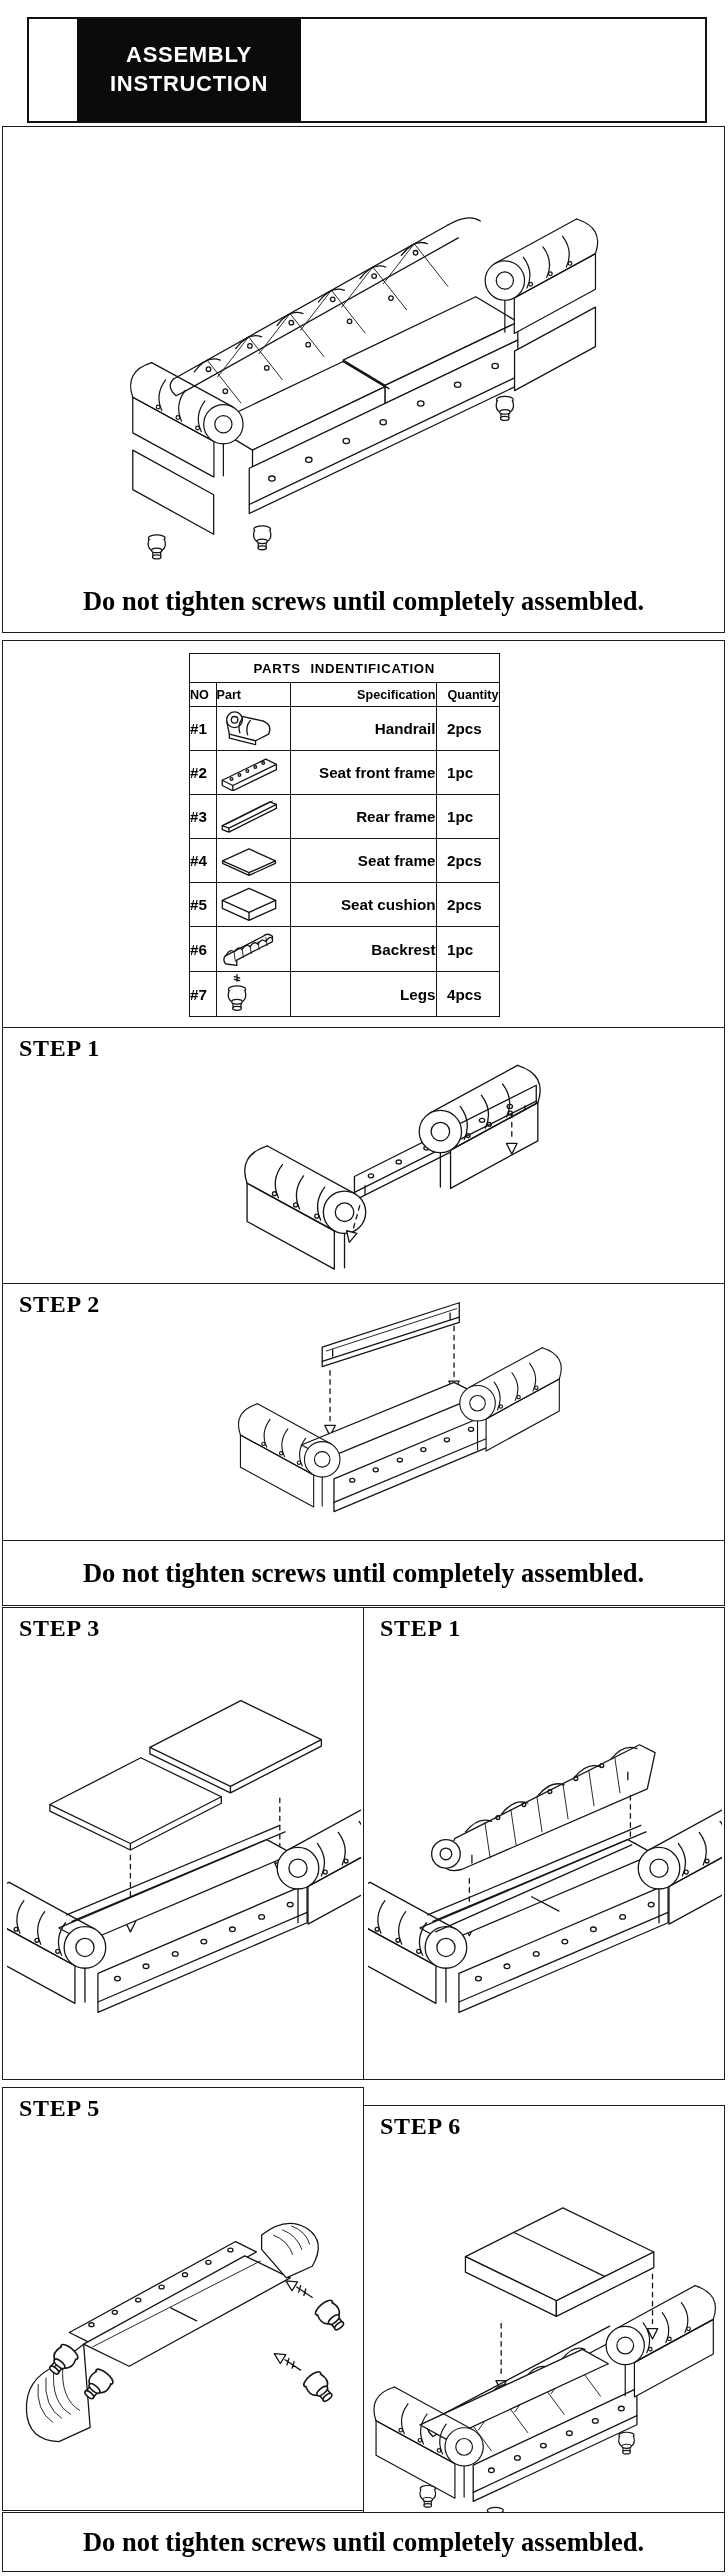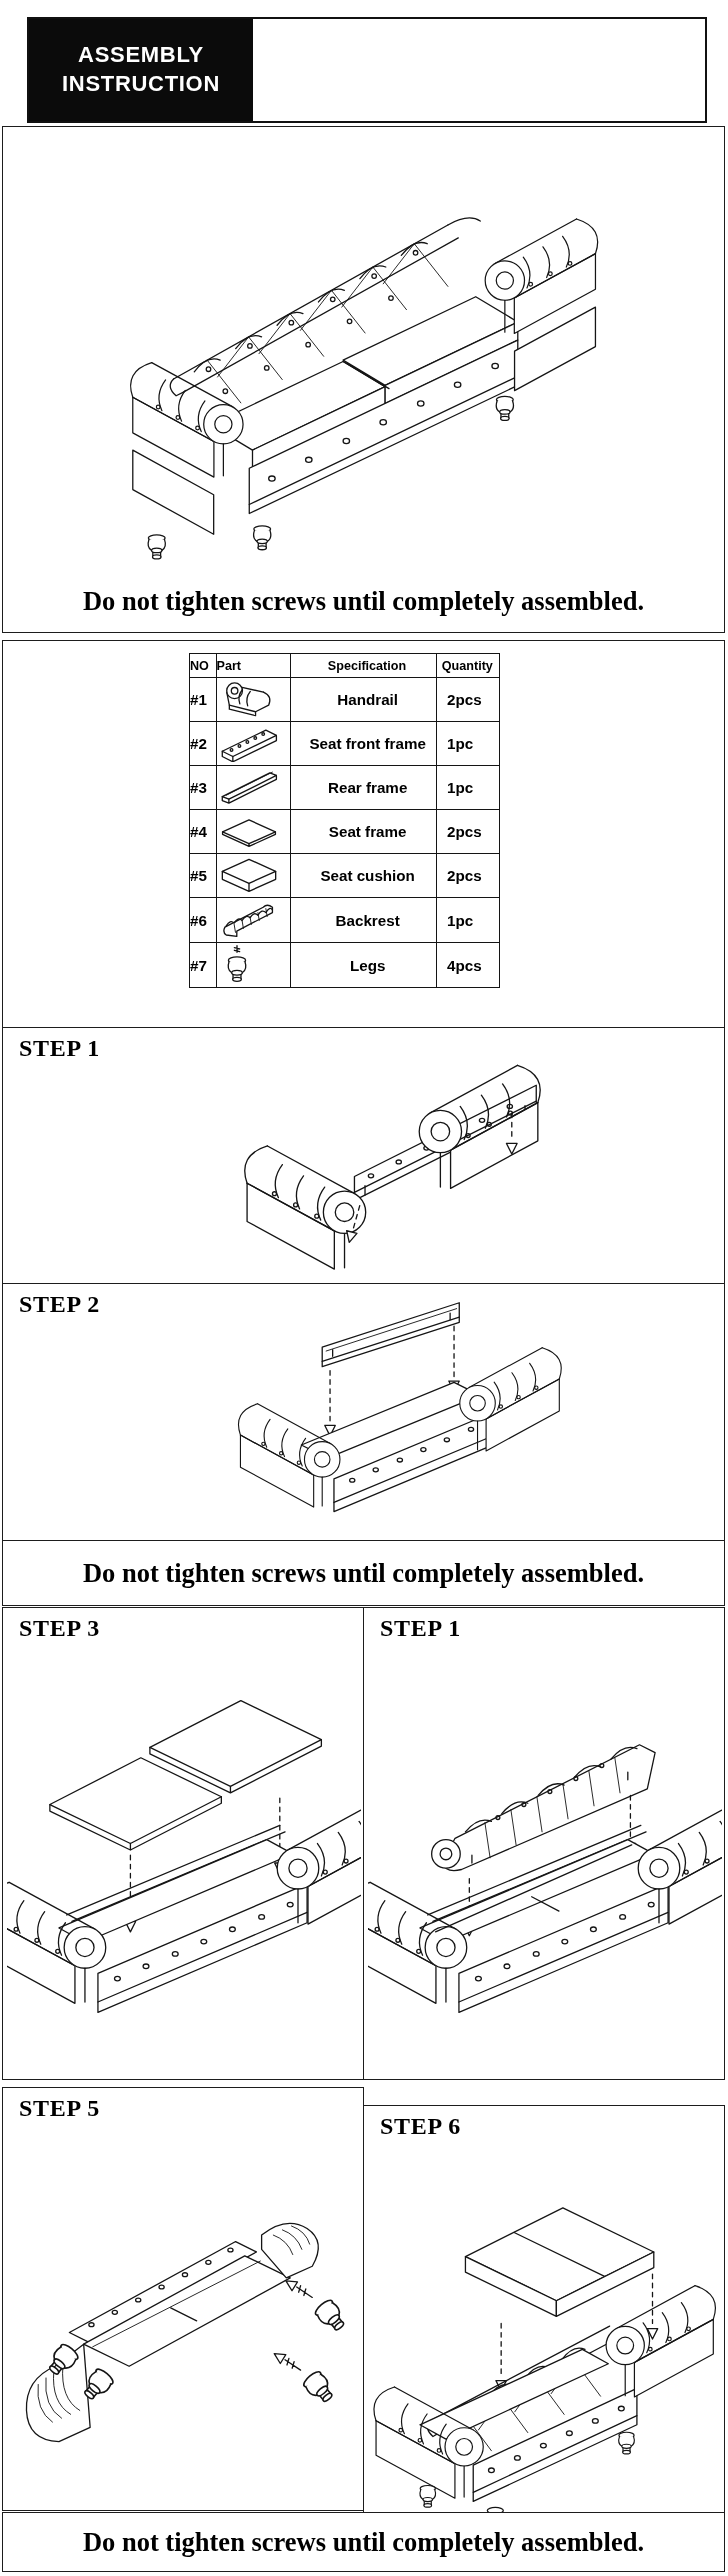--- a/index.html
+++ b/index.html
@@ -1,36 +1,36 @@
 <!DOCTYPE html>
 <html style="font-size:10.6px"><head>
 <meta charset="utf-8">
 <style>
   html,body{margin:0;padding:0;background:#ffffff;}
   body{width:728px;height:2576px;position:relative;font-family:"Liberation Sans",sans-serif;color:#000;}
   .sec{position:absolute;border:1.3px solid #1d1d1d;background:#fff;box-sizing:border-box;}
   
-  .hdr{position:absolute;left:27px;top:16.6px;width:680px;height:106px;border:2px solid #111;box-sizing:border-box;display:flex;}
+  .hdr{position:absolute;left:27px;top:16.6px;width:680px;height:106px;border:2px solid #111;box-sizing:border-box;display:flex;padding-left:48px;}
   .badge{width:224px;height:100%;background:#0b0b0b;color:#fff;display:flex;flex-direction:column;align-items:center;justify-content:center;font-weight:bold;font-size:22px;line-height:1.28;letter-spacing:0.7px;}
   .hdr-title{flex:1;display:flex;align-items:center;justify-content:center;font-size:33px;font-weight:bold;letter-spacing:0.7px;}
   .caption{position:absolute;left:0;right:0;text-align:center;font-size:26.5px;font-family:"Liberation Serif",serif;font-weight:bold;}
   .band-txt{position:absolute;left:0;right:0;top:50%;transform:translateY(-50%);text-align:center;font-size:26.5px;font-family:"Liberation Serif",serif;font-weight:bold;}
   .step-label{position:absolute;left:16px;top:6.6px;font-size:24px;font-family:"Liberation Serif",serif;font-weight:bold;letter-spacing:0.7px;}
   
   table.parts{border-collapse:collapse;position:absolute;left:186px;top:12px;table-layout:fixed;background:#fff;}
   table.parts td,table.parts th{border:1.3px solid #141414;padding:0;font-weight:bold;box-sizing:border-box;}
   .t-title{height:29px;text-align:center;font-size:13.2px;letter-spacing:0.7px;word-spacing:5.3px;}
   .t-head td{height:24px;font-size:12.6px;}
   .t-row td{height:44px;font-size:15.2px;}
   .c-no{width:26.5px;text-align:left;}
   .c-part{width:74px;text-align:left;}
-  .c-spec{width:146px;text-align:center;padding-left:9.3px !important;margin-top:41px;}
+  .c-spec{width:146px;text-align:right;padding-left:9.3px !important;margin-top:41px;}
   .c-qty{width:63px;text-align:left;padding-left:10.6px !important;}
   .t-head .c-spec{padding-left:8px !important;}
-  .t-head .c-qty{padding-left:5.3px !important;text-align:left;margin-top:44px;}
+  .t-head .c-qty{padding-left:5.3px !important;text-align:right;margin-top:44px;}
   
   svg .ln, svg path, svg circle, svg ellipse, svg line{stroke:#151515;stroke-width:2;fill:none;stroke-linecap:round;stroke-linejoin:round;}
   svg .f{fill:#ffffff;}
   svg .d{stroke-dasharray:7 7;}
   svg .thin{stroke-width:1.4;}
   .illo{position:absolute;}
 </style>
 </head>
 <body>
 
@@ -132,20 +132,23 @@
     <use href="#bunfoot" transform="translate(62,606)"></use>
     <use href="#bunfoot" transform="translate(225,592)"></use>
     <use href="#bunfoot" transform="translate(600,392)"></use>
   </svg>
   <div class="caption" style="bottom:14.6px;">Do not tighten screws until completely assembled.</div>
 </div>
 
 <div class="sec" style="left:2px;top:640px;width:723px;height:389px;">
   <table class="parts">
     <tbody>
+        <tr>
+          <td class="t-title" colspan="4">PARTS INDENTIFICATION</td>
+        </tr>
     <tr class="t-head">
       <td class="c-no">NO</td>
       <td class="c-part">Part</td>
       <td class="c-spec">Specification</td>
       <td class="c-qty">Quantity</td>
     </tr>
     <tr class="t-row">
       <td class="c-no">#1</td>
       <td class="c-part">
         <svg width="64" height="38" viewBox="0 0 96 58">

